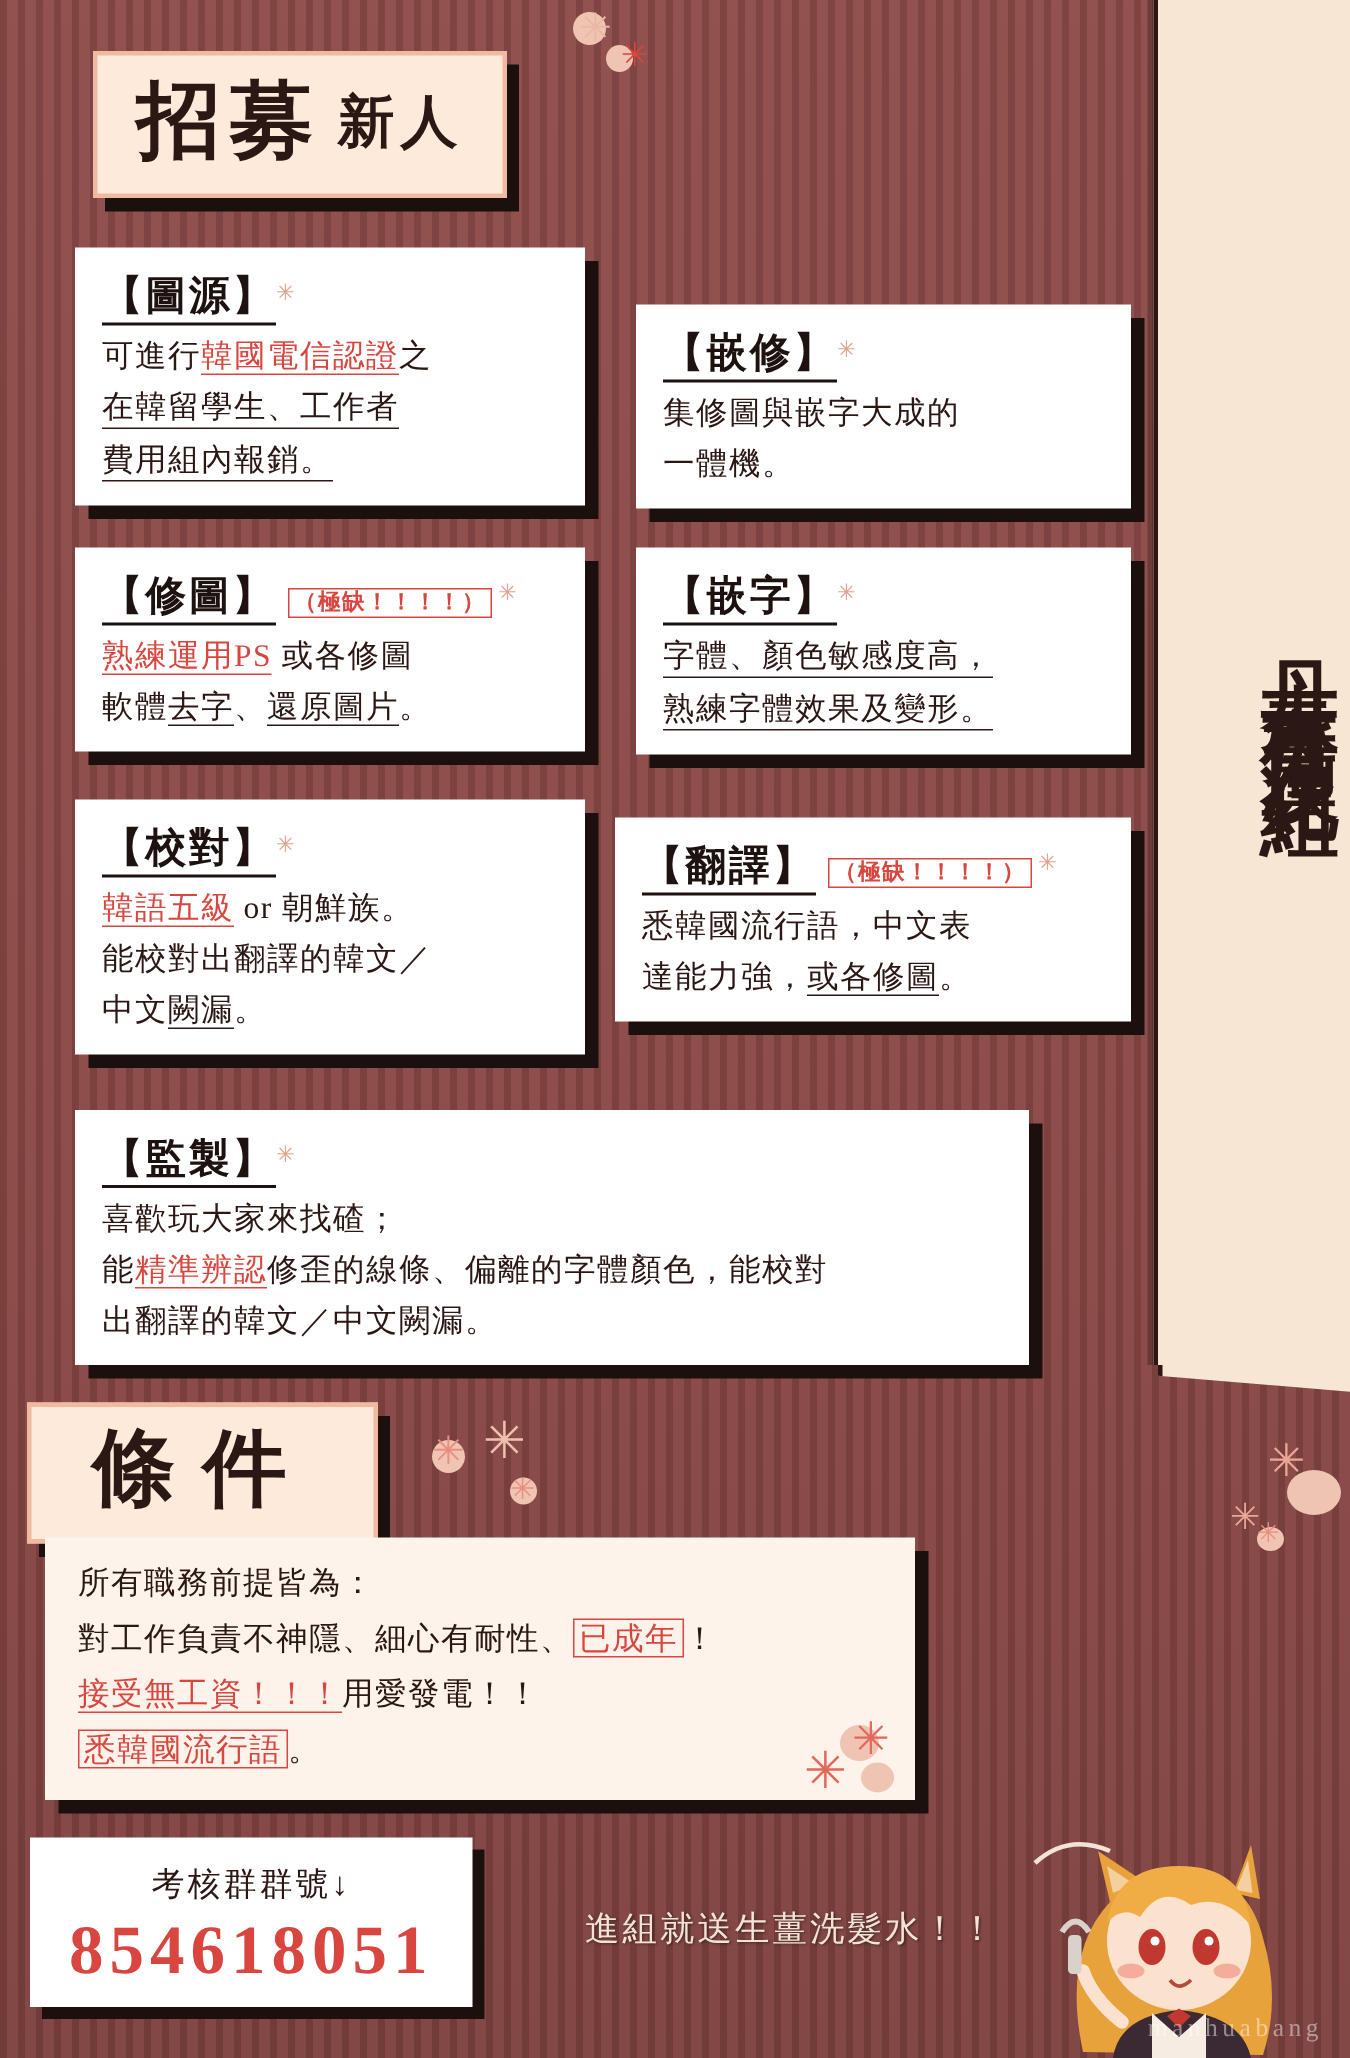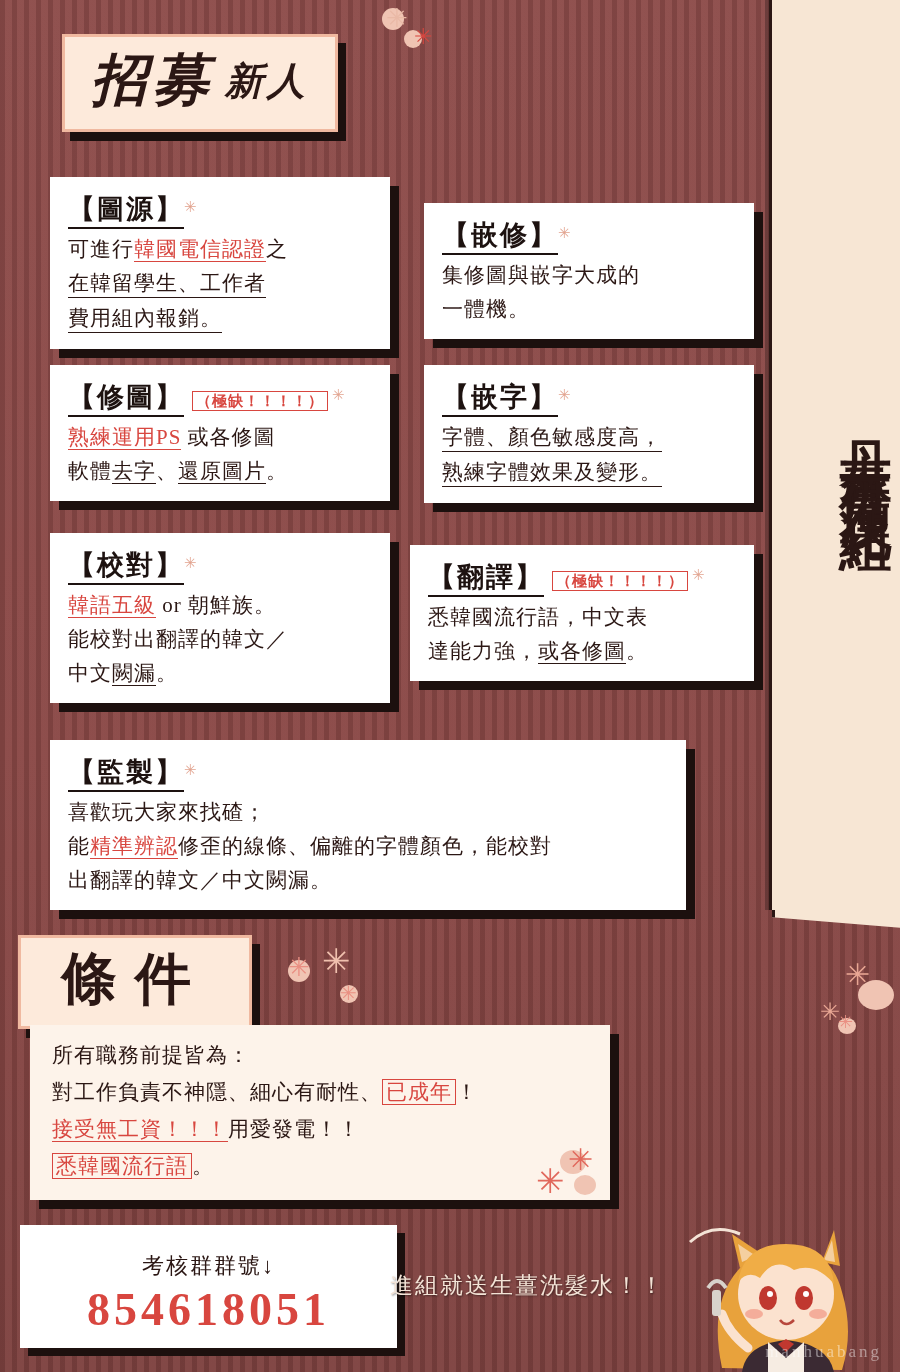--- a/index.html
+++ b/index.html
@@ -52,21 +52,21 @@
     position:absolute;
     background:#fdeadb;
     border:3px solid #f0b9a0;
     box-shadow:8px 9px 0 #1c100e;
     display:flex; align-items:center; gap:10px;
     padding:6px 26px 10px 26px;
   }
   .banner .big { font-size:56px; font-weight:bold; color:#2b1714; letter-spacing:6px;}
   .banner .small { font-size:38px; font-weight:bold; color:#2b1714; letter-spacing:4px;}
 
-  #banner-recruit { left:62px; top:34px;font-style:italic; }
+  #banner-recruit { left:62px; top:34px; }
   #banner-terms { left:18px; top:935px; padding:4px 40px 8px 40px;}
   #banner-terms .big{ letter-spacing:18px; }
 
   
   .card {
     position:absolute;
     background:#ffffff;
     box-shadow:9px 9px 0 #1c100e;
     padding:14px 18px 16px 18px;
     box-sizing:border-box;
@@ -80,42 +80,42 @@
   .card .tagline { font-size:15px; color:#d8463f; font-weight:bold; margin-left:4px; letter-spacing:1px;}
   .card .tagline.boxed{ border:1px solid #d8463f; padding:1px 3px; }
   .card .line {
     font-size:21px; color:#2b1714; margin-top:7px; letter-spacing:1px; line-height:1.28;
   }
   .em { color:#d8463f; border-bottom:1.5px solid #d8463f; }
   .ul { border-bottom:1.5px solid #2b1714; }
   .hl-box { border:1.5px solid #d8463f; color:#d8463f; padding:0 3px; }
   .em-dark { border-bottom:1.5px solid #2b1714; }
 
-  #card-source   { left:50px;  top:165px; width:340px;margin-top:12px; }
+  #card-source   { left:50px;  top:165px; width:340px; }
   #card-typeset-all { left:424px; top:203px; width:330px; }
   #card-retouch  { left:50px;  top:365px; width:340px; }
   #card-letter   { left:424px; top:365px; width:330px; }
   #card-proof    { left:50px;  top:533px; width:340px; }
   #card-trans    { left:410px; top:545px; width:344px; }
   #card-super    { left:50px;  top:740px; width:636px; }
 
   
   #terms-body {
     position:absolute; left:30px; top:1025px; width:580px;
     background:#fdf3ea; box-shadow:9px 9px 0 #1c100e;
     padding:16px 22px 20px 22px; box-sizing:border-box;
   }
   #terms-body .line { font-size:21px; color:#2b1714; margin-top:9px; letter-spacing:1px;}
   #terms-body .line:first-child{ margin-top:0; }
 
   
   #qq-card {
-    position:absolute; left:20px; top:1225px; width:377px;
+    position:absolute; left:20px; top:1225px; width:295px;
     background:#ffffff; box-shadow:8px 8px 0 #1c100e;
-    padding:26px 14px 12px 14px; text-align:center; box-sizing:border-box;
+    padding:16px 14px 12px 14px; text-align:center; box-sizing:border-box;
   }
   #qq-card .label { font-size:22px; color:#2b1714; letter-spacing:2px;}
   #qq-card .number { font-size:46px; color:#d8463f; font-weight:bold; letter-spacing:4px; margin-top:2px;}
 
   .promo {
     position:absolute; left:390px; top:1270px;
     font-size:23px; color:#f3e3d6; letter-spacing:2px;
     text-shadow:1px 1px 2px rgba(0,0,0,.45);
   }
 

